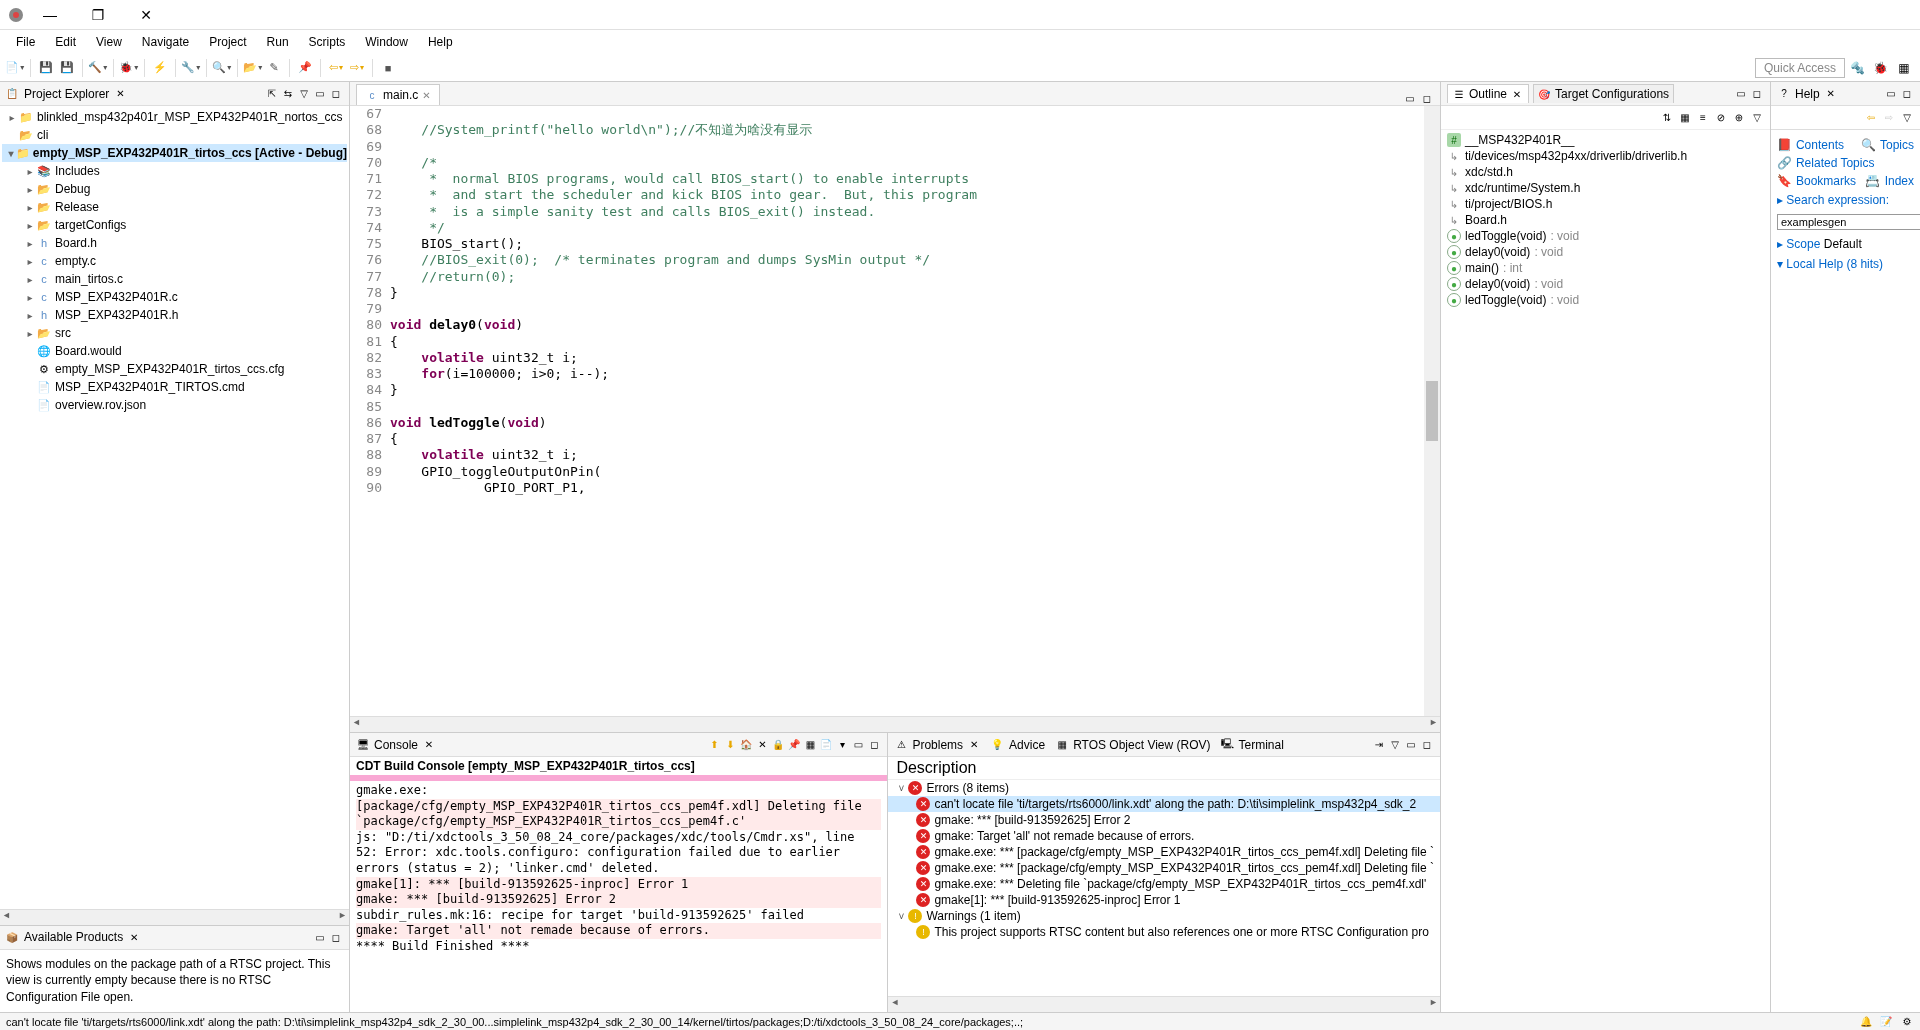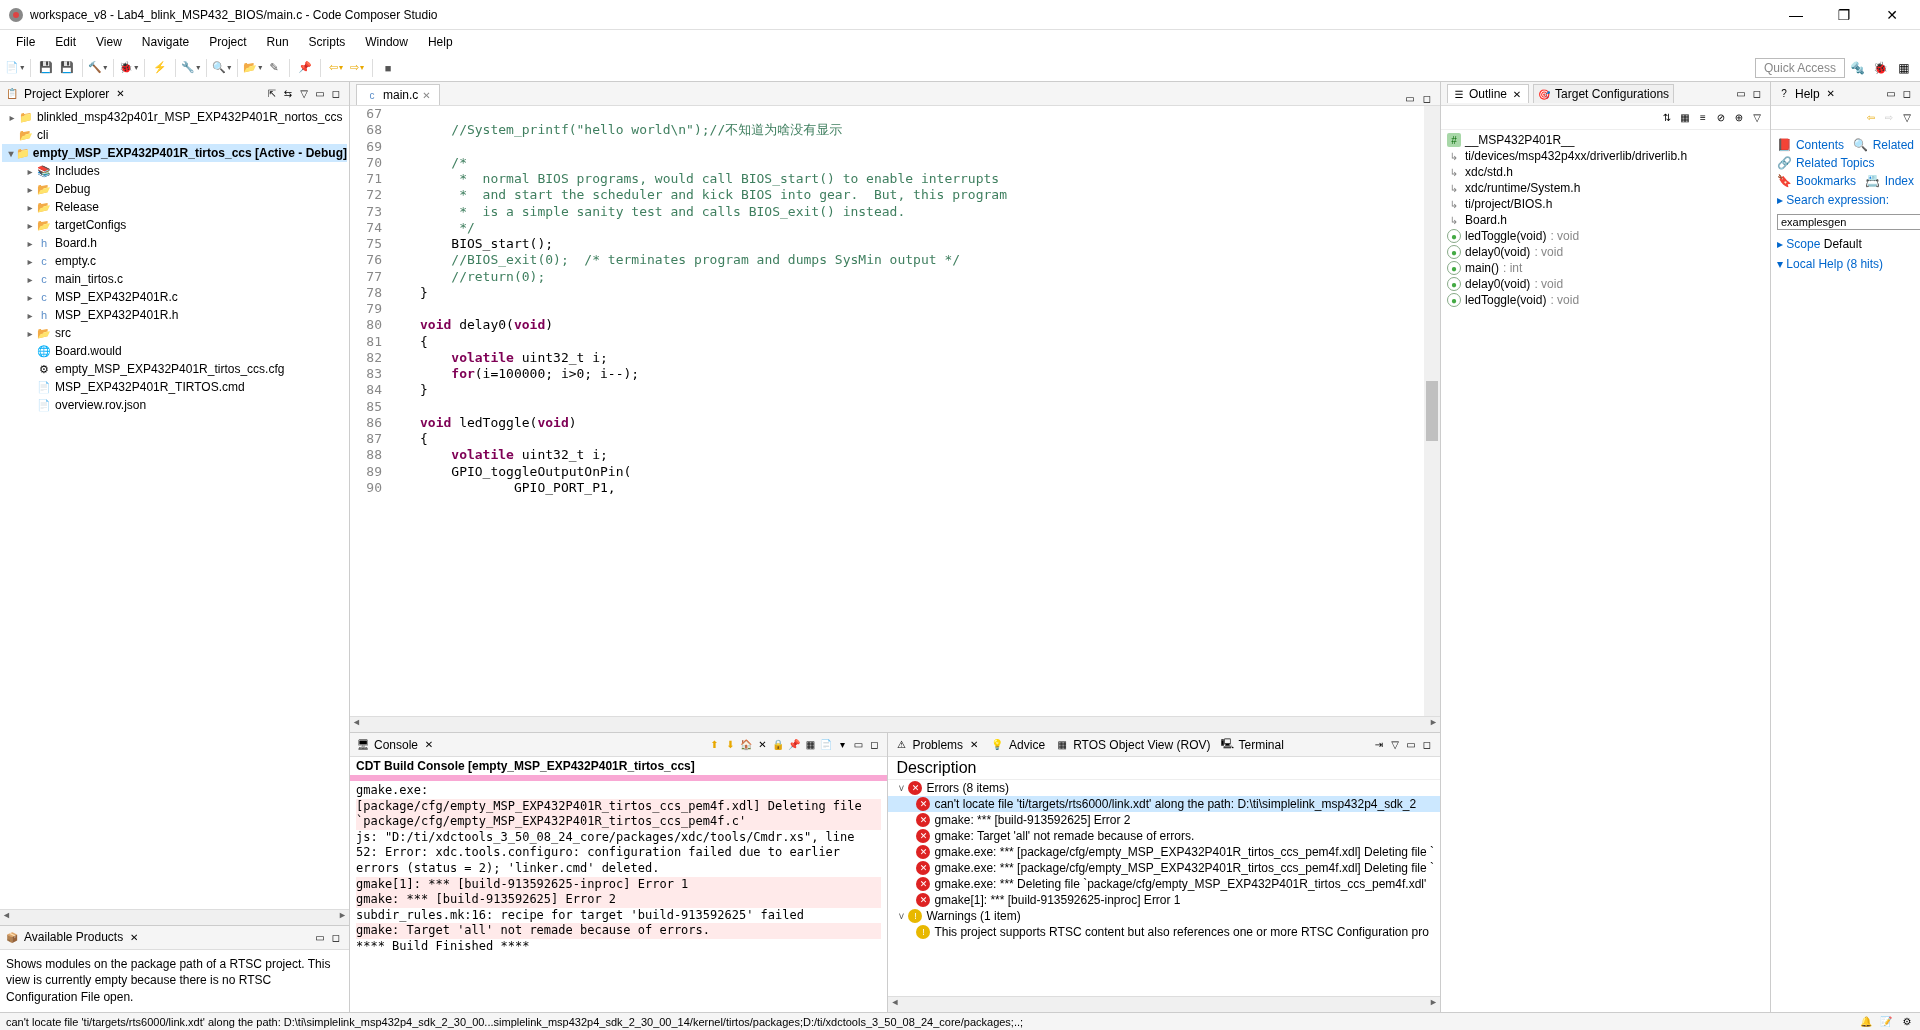--- a/index.html
+++ b/index.html
@@ -44,26 +44,26 @@
 .scroll-h::after { content: "►"; position: absolute; right: 2px; font-size: 9px; color: #666; }
 
 .avail-products { border-top: 1px solid #ccc; }
 .avail-body { padding: 6px; font-size: 12px; line-height: 1.4; }
 
 .editor-tabs { height: 24px; display: flex; align-items: flex-end; padding: 0 6px; background: #f5f5f5; border-bottom: 1px solid #ddd; }
 .editor-tab { display: flex; align-items: center; gap: 4px; padding: 3px 8px; background: #fff; border: 1px solid #ccc; border-bottom: none; }
 .editor-tab .close { font-size: 10px; color: #888; cursor: pointer; }
 .editor-controls { margin-left: auto; display: flex; gap: 3px; }
 
-.editor { flex: 1; display: flex; overflow: hidden; font-family: Consolas, monospace; font-size: 13px; line-height: 1.25; gap: 30px; }
+.editor { flex: 1; display: flex; overflow: hidden; font-family: Consolas, monospace; font-size: 13px; line-height: 1.25; }
 .gutter { width: 40px; text-align: right; padding-right: 8px; color: #888; background: #fff; user-select: none; }
 .code { flex: 1; white-space: pre; overflow: auto; }
 .code .cm { color: #3f7f5f; }
 .code .kw { color: #7f0055; font-weight: bold; }
-.code .fn { font-weight: normal; }
+.code .fn { font-weight: bold; }
 .editor-vscroll { width: 16px; background: #f0f0f0; position: relative; }
 .editor-vscroll .thumb { position: absolute; left: 2px; right: 2px; top: 45%; height: 60px; background: #c0c0c0; }
 
 .bottom-row { display: flex; height: 280px; border-top: 1px solid #ccc; }
 .console-view { flex: 1; display: flex; flex-direction: column; border-right: 1px solid #ccc; }
 .problems-view { flex: 1; display: flex; flex-direction: column; }
 
 .console-body { flex: 1; overflow: auto; font-family: Consolas, monospace; font-size: 12px; padding: 2px 6px; line-height: 1.3; white-space: pre-wrap; }
 .console-err { background: #ffeaea; }
 .console-title { font-weight: bold; padding: 2px 6px; border-bottom: 6px solid #f9a8d4; }
@@ -98,21 +98,20 @@
 </head>
 <body>
 
 <div class="titlebar">
   <span class="icon">
     <svg viewBox="0 0 16 16" width="16" height="16">
         <circle cx="8" cy="8" r="7" fill="#888"></circle>
         <circle cx="8" cy="8" r="3" fill="#d44"></circle>
       </svg>
   </span>
-  <span class="title">workspace_v8 - Lab4_blink_MSP432_BIOS/main.c - Code Composer Studio</span>
   <div class="win-controls">
     <span>—</span>
     <span>❐</span>
     <span>✕</span>
   </div>
 </div>
 
 <div class="menubar">
   <span>File</span>
   <span>Edit</span>
@@ -504,21 +503,21 @@
     <div class="view-header" style="justify-content:flex-end;background:#fff">
       <span class="small-icon" style="color:#e8a800">⇦</span>
       <span class="small-icon" style="color:#ccc">⇨</span>
       <span class="small-icon">▽</span>
     </div>
     <div class="help-body">
       <div class="help-link">
           <span>📕</span>
           <span>Contents</span> 
           <span style="margin-left:auto">🔍</span>
-          <span>Related</span>
+          <span>Topics</span>
         </div>
       <div class="help-link">
           <span>🔗</span>
           <span>Related Topics</span>
         </div>
       <div class="help-link">
           <span>🔖</span>
           <span>Bookmarks</span> 
           <span style="margin-left:auto">📇</span>
           <span>Index</span>

